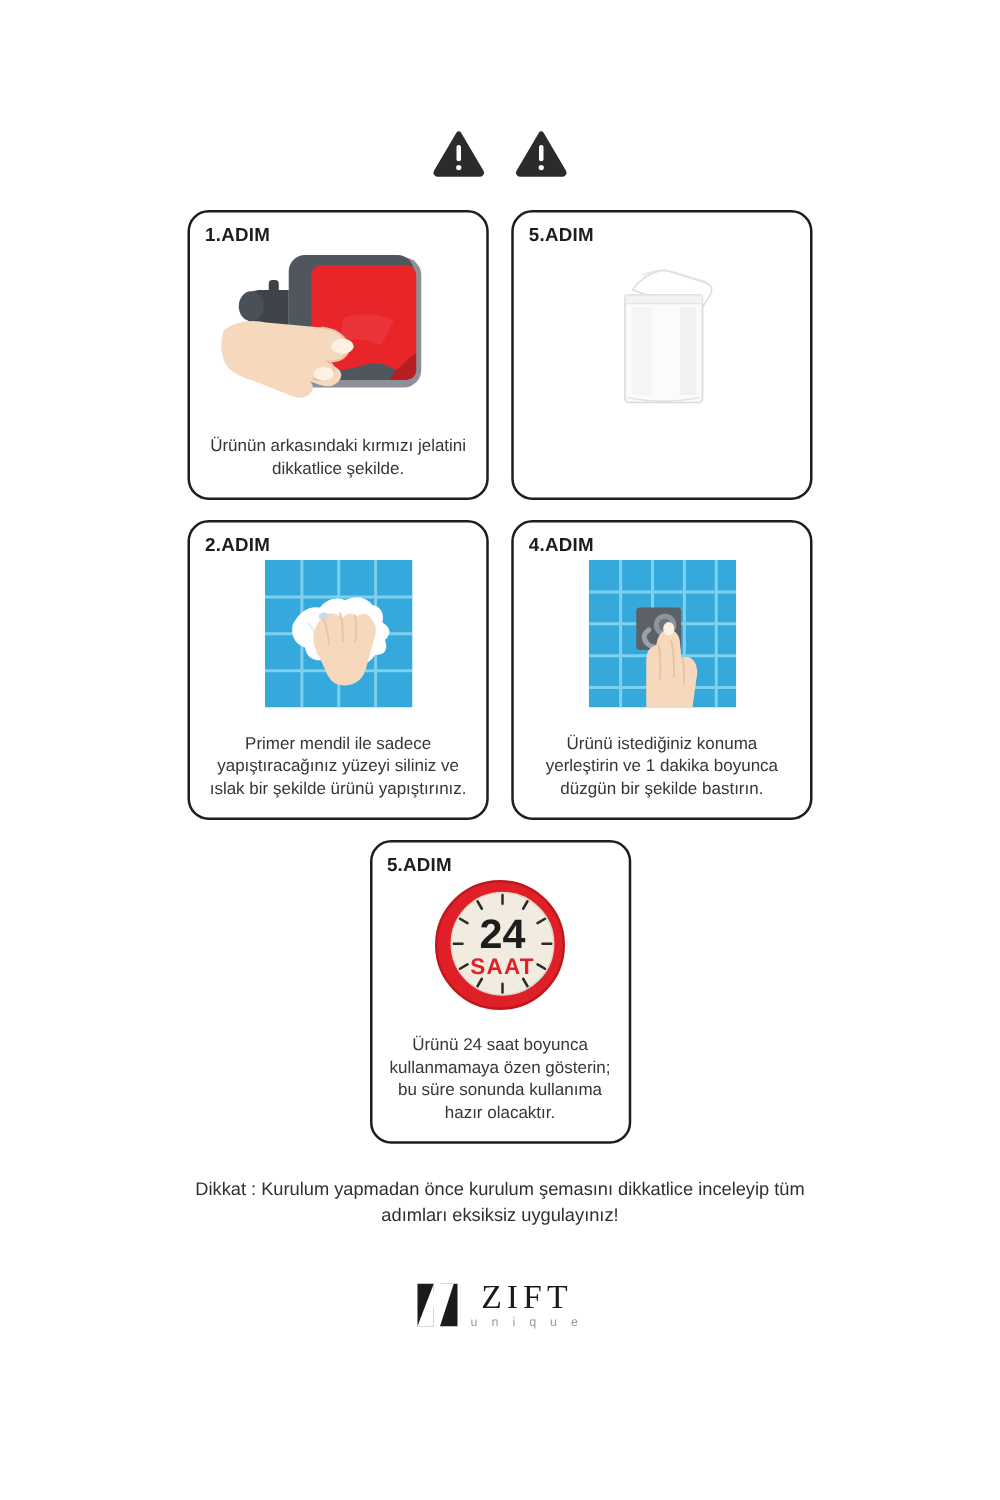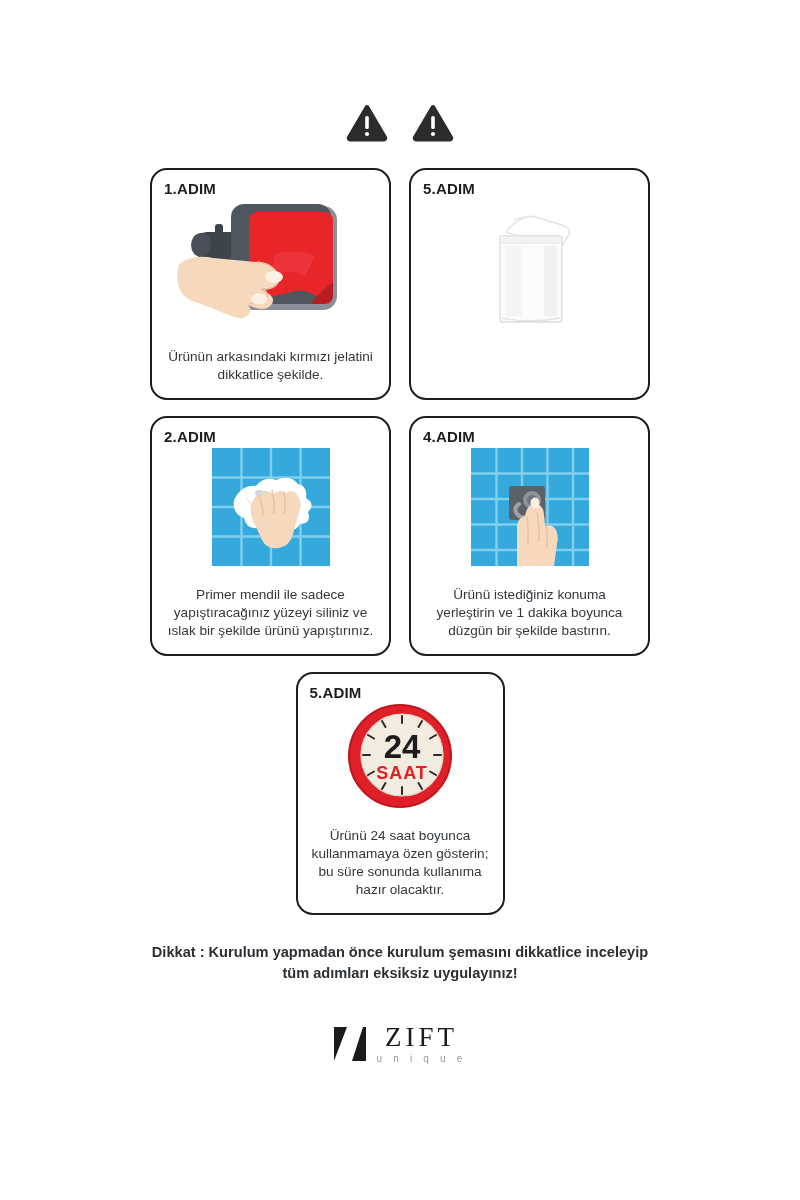--- a/index.html
+++ b/index.html
@@ -111,21 +111,21 @@
   
   .art5 { height: 110px; }
 
   
   .footer-note {
     margin-top: 27px;
     width: 520px;
     text-align: center;
     font-size: 14.6px;
     line-height: 1.45;
-    font-weight: 700;
+    font-weight: 400;
     color: #2c3034;
   }
 
   .logo-wrap {
     margin-top: 40px;
     display: flex;
     align-items: center;
     justify-content: flex-end;
     gap: 9px;
   }

